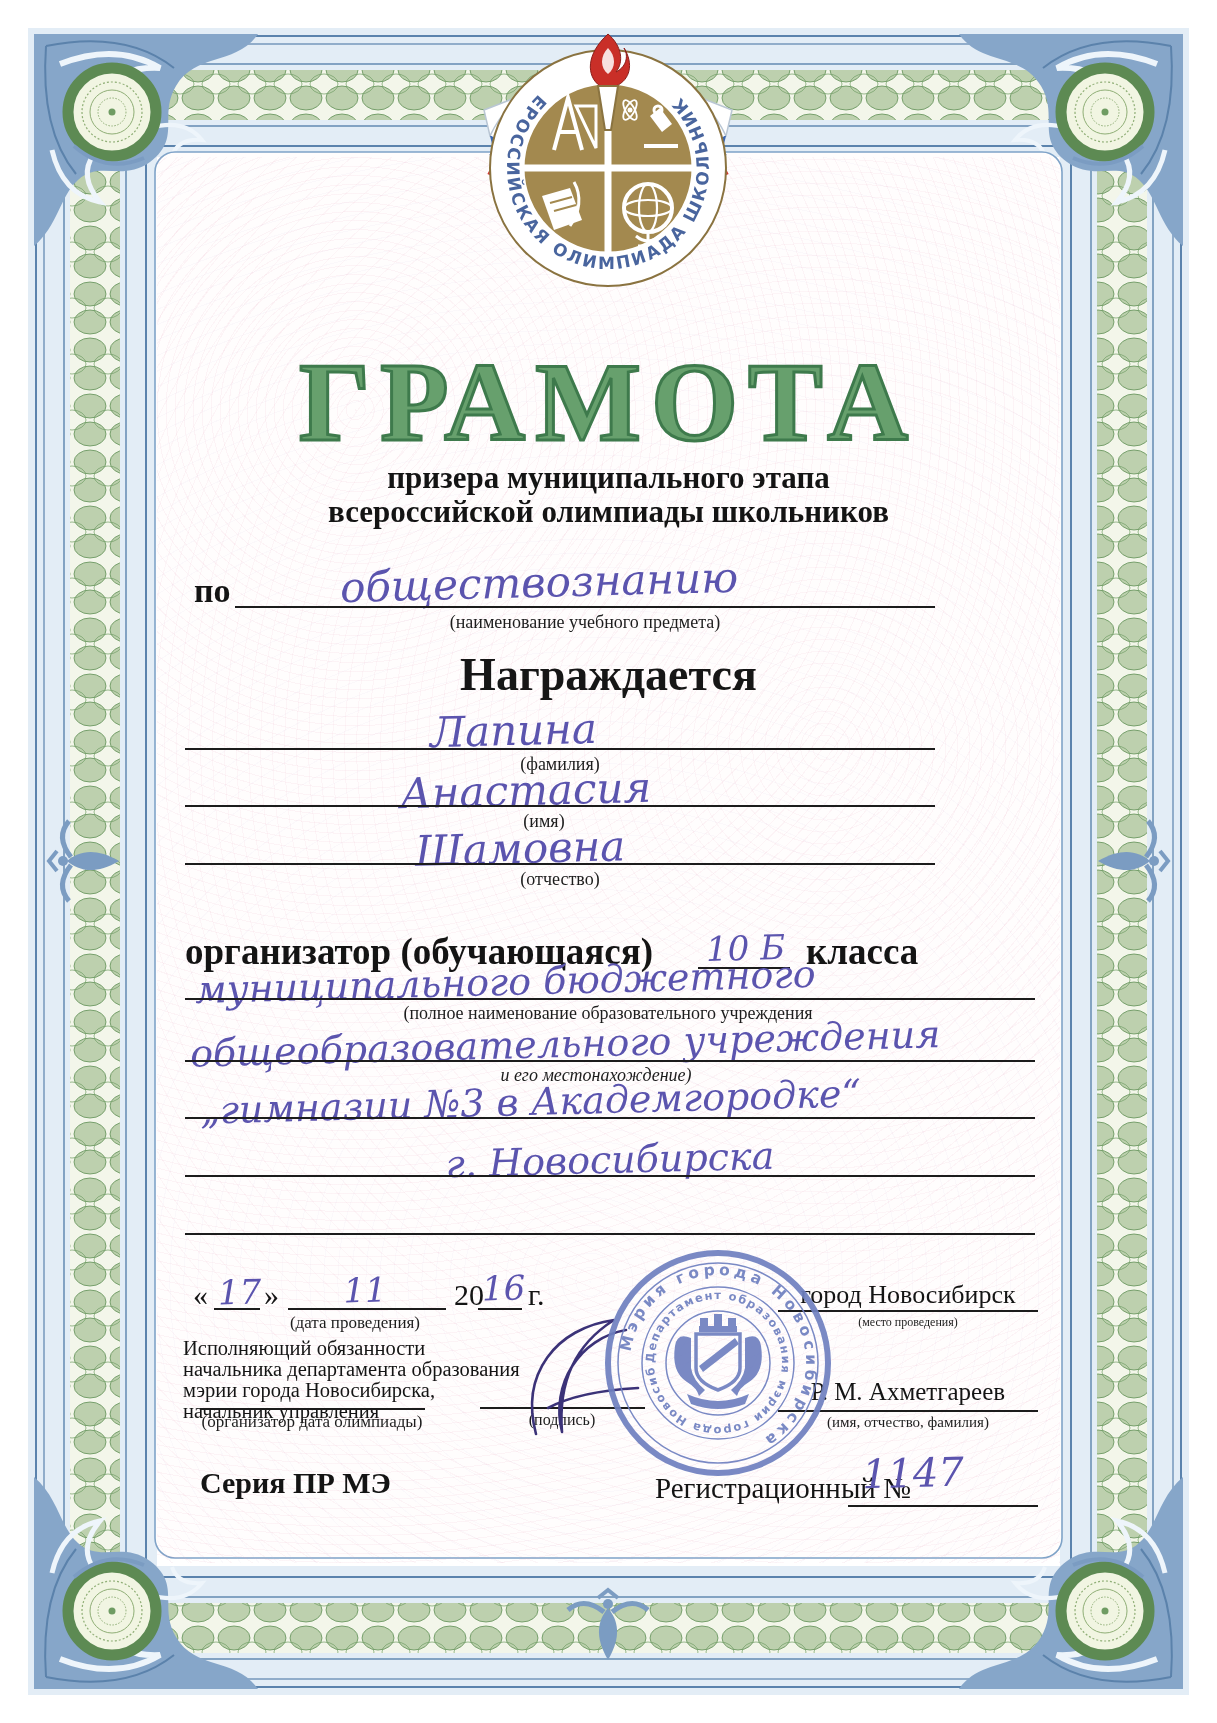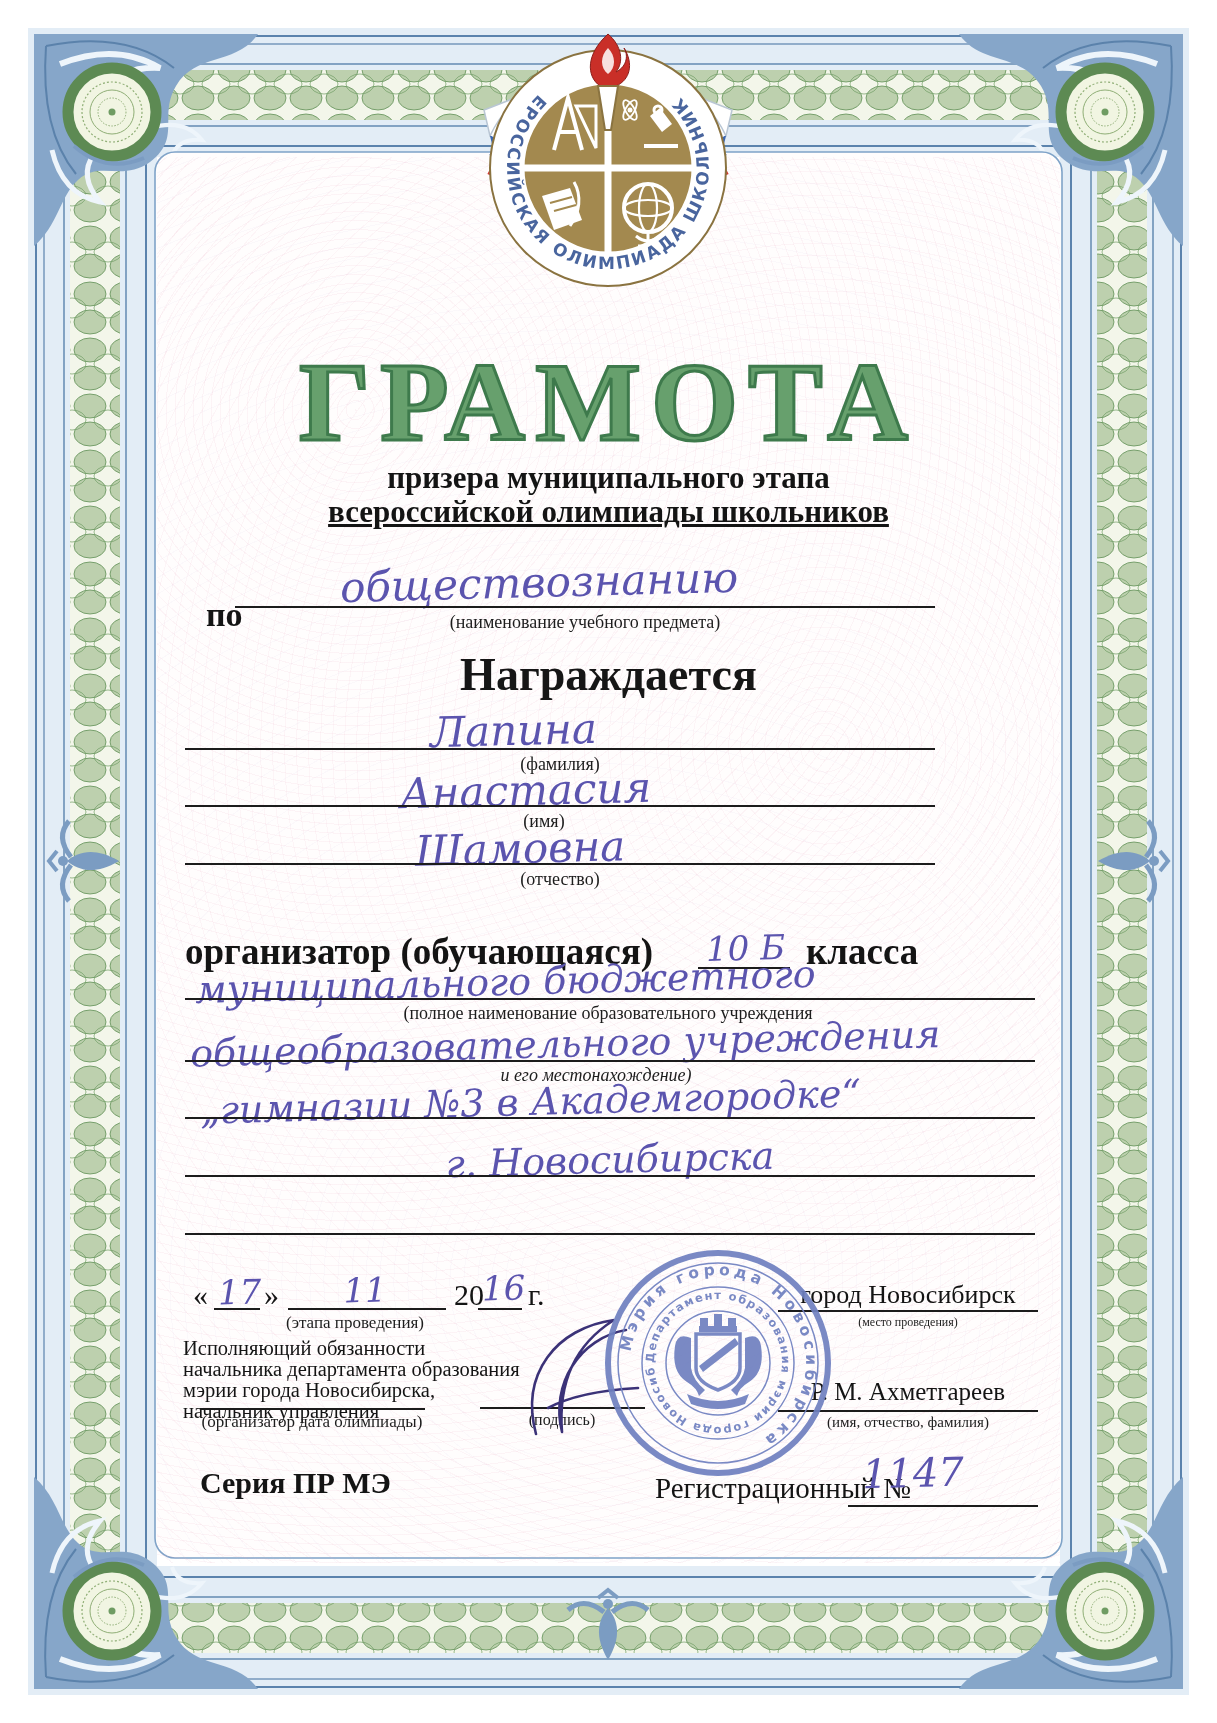--- a/index.html
+++ b/index.html
@@ -11,21 +11,21 @@
   
   #texture{left:157px;top:157px;width:903px;height:1406px;pointer-events:none;
     background:
       repeating-radial-gradient(circle at 22% 18%, rgba(231,160,185,.10) 0 1px, transparent 1px 9px),
       repeating-radial-gradient(circle at 74% 42%, rgba(231,160,185,.09) 0 1px, transparent 1px 12px),
       repeating-radial-gradient(circle at 48% 80%, rgba(205,190,225,.08) 0 1px, transparent 1px 14px);}
   .country{left:0;width:1217px;top:292px;font-size:36px;font-weight:bold;letter-spacing:3px;color:#181818;}
   .bigtitle{left:0;width:1217px;top:338px;font-size:112px;font-weight:bold;letter-spacing:10px;
      color:#67a06d;-webkit-text-stroke:3px #3e7a4c;text-stroke:3px #3e7a4c;}
   .sub1{left:0;width:1217px;top:460px;font-size:31px;font-weight:bold;color:#141414;}
-  .sub2{left:0;width:1217px;top:494px;font-size:31px;font-weight:bold;color:#141414;text-decoration:underline;}
+  .sub2{left:0;width:1217px;top:494px;font-size:31px;font-weight:bold;color:#141414;}
   .ln{position:absolute;border-bottom:2px solid #1c1c1c;height:0;}
   .cap{position:absolute;font-size:18px;color:#1d1d1d;}
   .hw{position:absolute;font-family:"DejaVu Serif",serif;font-style:italic;color:#5b54ae;transform:rotate(-1.5deg);white-space:nowrap;}
   .lbl{position:absolute;color:#141414;}
 </style>
 </head>
 <body>
 
 <div id="page">
 
@@ -140,21 +140,21 @@
     <path id="embArc" d="M66.6,76.6 A101,101 0 0 0 138,249 A101,101 0 0 0 209.4,76.6" fill="none"></path>
     <text font-family="DejaVu Sans, sans-serif" font-size="17" font-weight="bold" letter-spacing="2.5" fill="#49659e">
       <textPath href="#embArc" startOffset="50%" text-anchor="middle">ВСЕРОССИЙСКАЯ ОЛИМПИАДА ШКОЛЬНИКОВ</textPath>
     </text>
   </svg>
 
   <div class="abs ctr bigtitle">ГРАМОТА</div>
   <div class="abs ctr sub1">призера муниципального этапа</div>
   <div class="abs ctr sub2">всероссийской олимпиады школьников</div>
 
-  <div class="lbl" style="left:206px;top:572px;font-size:34px;font-weight:bold;margin-top:24px;">по</div>
+  <div class="lbl" style="left:194px;top:572px;font-size:34px;font-weight:bold;">по</div>
   <div class="hw" style="left:340px;top:558px;font-size:42px;">обществознанию</div>
   <div class="ln" style="left:235px;top:606px;width:700px;"></div>
   <div class="cap ctr" style="left:335px;top:612px;width:500px;">(наименование учебного предмета)</div>
 
   <div class="abs ctr" style="left:0;width:1217px;top:648px;font-size:46px;font-weight:bold;color:#161616;">Награждается</div>
 
   <div class="hw" style="left:430px;top:706px;font-size:42px;">Лапина</div>
   <div class="ln" style="left:185px;top:748px;width:750px;"></div>
   <div class="cap ctr" style="left:360px;top:754px;width:400px;">(фамилия)</div>
 
@@ -190,21 +190,21 @@
   <div class="lbl" style="left:193px;top:1278px;font-size:30px;">«</div>
   <div class="hw" style="left:218px;top:1272px;font-size:34px;">17</div>
   <div class="ln" style="left:214px;top:1308px;width:46px;"></div>
   <div class="lbl" style="left:264px;top:1278px;font-size:30px;">»</div>
   <div class="hw ctr" style="left:290px;top:1270px;width:150px;font-size:34px;">11</div>
   <div class="ln" style="left:288px;top:1308px;width:158px;"></div>
   <div class="lbl" style="left:454px;top:1278px;font-size:30px;">20</div>
   <div class="hw" style="left:482px;top:1268px;font-size:34px;">16</div>
   <div class="ln" style="left:478px;top:1308px;width:44px;"></div>
   <div class="lbl" style="left:528px;top:1278px;font-size:30px;">г.</div>
-  <div class="cap ctr" style="left:255px;top:1313px;width:200px;font-size:17px;">(этапа проведения)</div>
+  <div class="cap ctr" style="left:255px;top:1313px;width:200px;font-size:17px;">(дата проведения)</div>
 
   <div class="lbl ctr" style="left:778px;top:1280px;width:260px;font-size:26px;">город Новосибирск</div>
   <div class="ln" style="left:778px;top:1310px;width:260px;"></div>
   <div class="cap ctr" style="left:778px;top:1315px;width:260px;font-size:12px;">(место проведения)</div>
 
   <div class="lbl" style="left:183px;top:1338px;width:345px;font-size:20.5px;line-height:21px;">Исполняющий обязанности начальника департамента образования мэрии города Новосибирска, начальник управления</div>
   <div class="ln" style="left:200px;top:1408px;width:225px;"></div>
   <div class="cap ctr" style="left:187px;top:1412px;width:250px;font-size:17px;">(организатор дата олимпиады)</div>
 
   <div class="ln" style="left:480px;top:1407px;width:165px;"></div>

